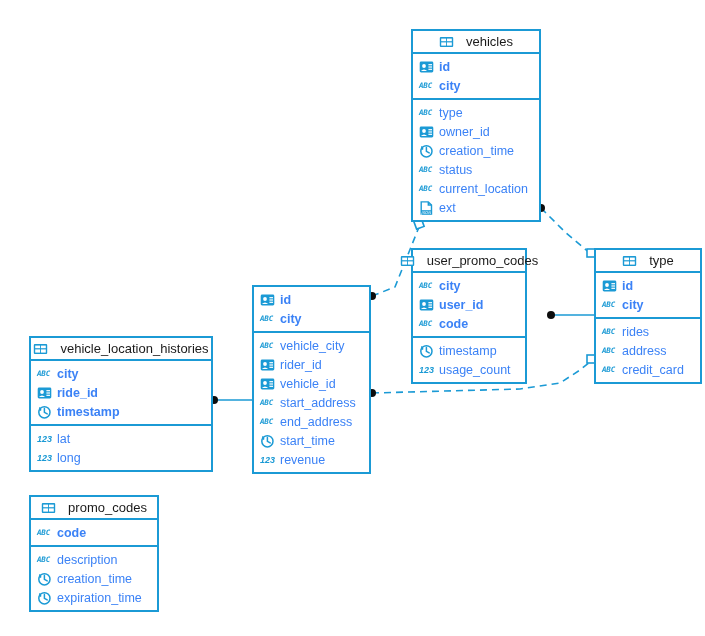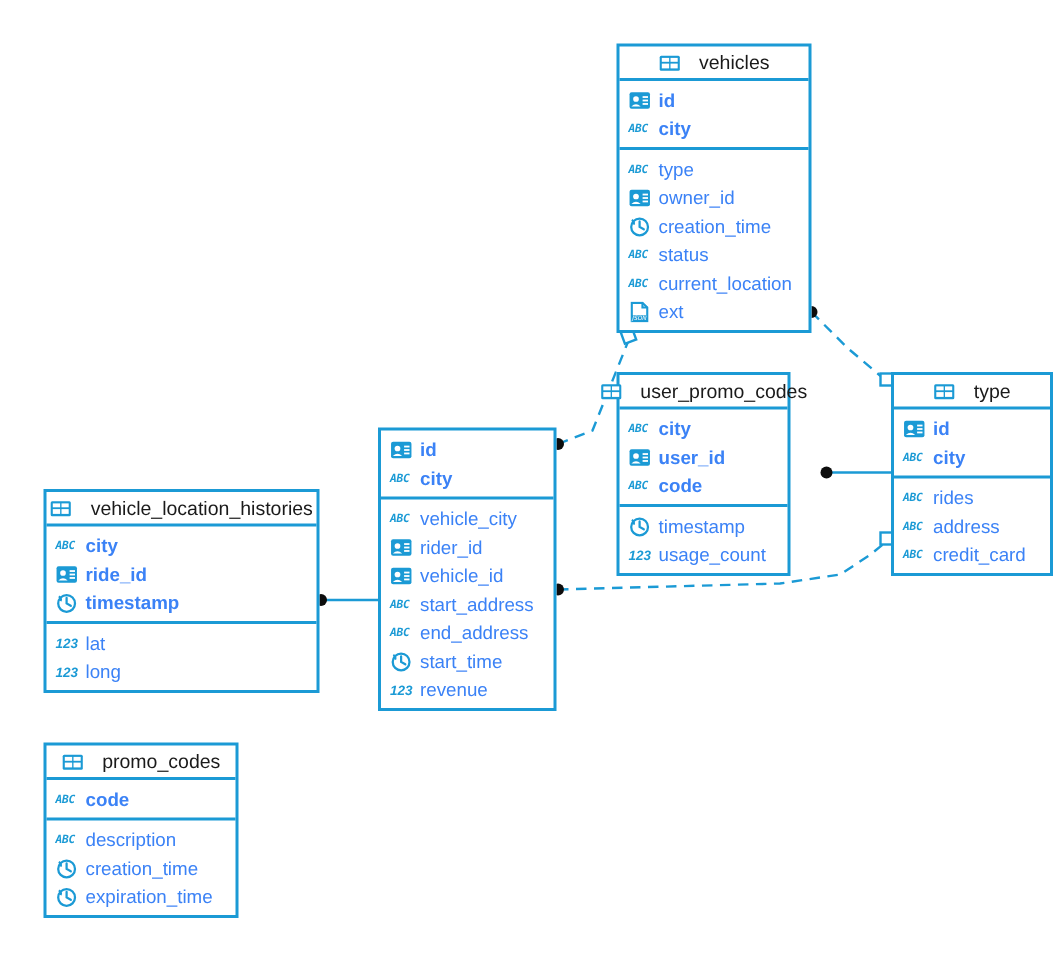--- a/index.html
+++ b/index.html
@@ -348,21 +348,21 @@
             </svg>
           </span>
           <span class="fname">start_time</span>
         </div>
         <div class="row">
           <span class="ic ic-123">123</span>
           <span class="fname">revenue</span>
         </div>
       </div>
     </div>
-    <div class="table" style="left: 29px; top: 326px; width: 184px;">
+    <div class="table" style="left: 29px; top: 336px; width: 184px;">
       <div class="t-header">
         <span class="ic">
           <svg viewBox="0 0 15 14">
             <rect x="0.8" y="2.1" width="13.4" height="10.0" rx="1" fill="#1b9ad5"></rect>
             <rect x="2.2" y="3.6" width="4.9" height="2.6" fill="#fff"></rect>
             <rect x="8.0" y="3.6" width="4.8" height="2.6" fill="#fff"></rect>
             <rect x="2.2" y="7.4" width="4.9" height="3.2" fill="#fff"></rect>
             <rect x="8.0" y="7.4" width="4.8" height="3.2" fill="#fff"></rect>
           </svg>
         </span>

